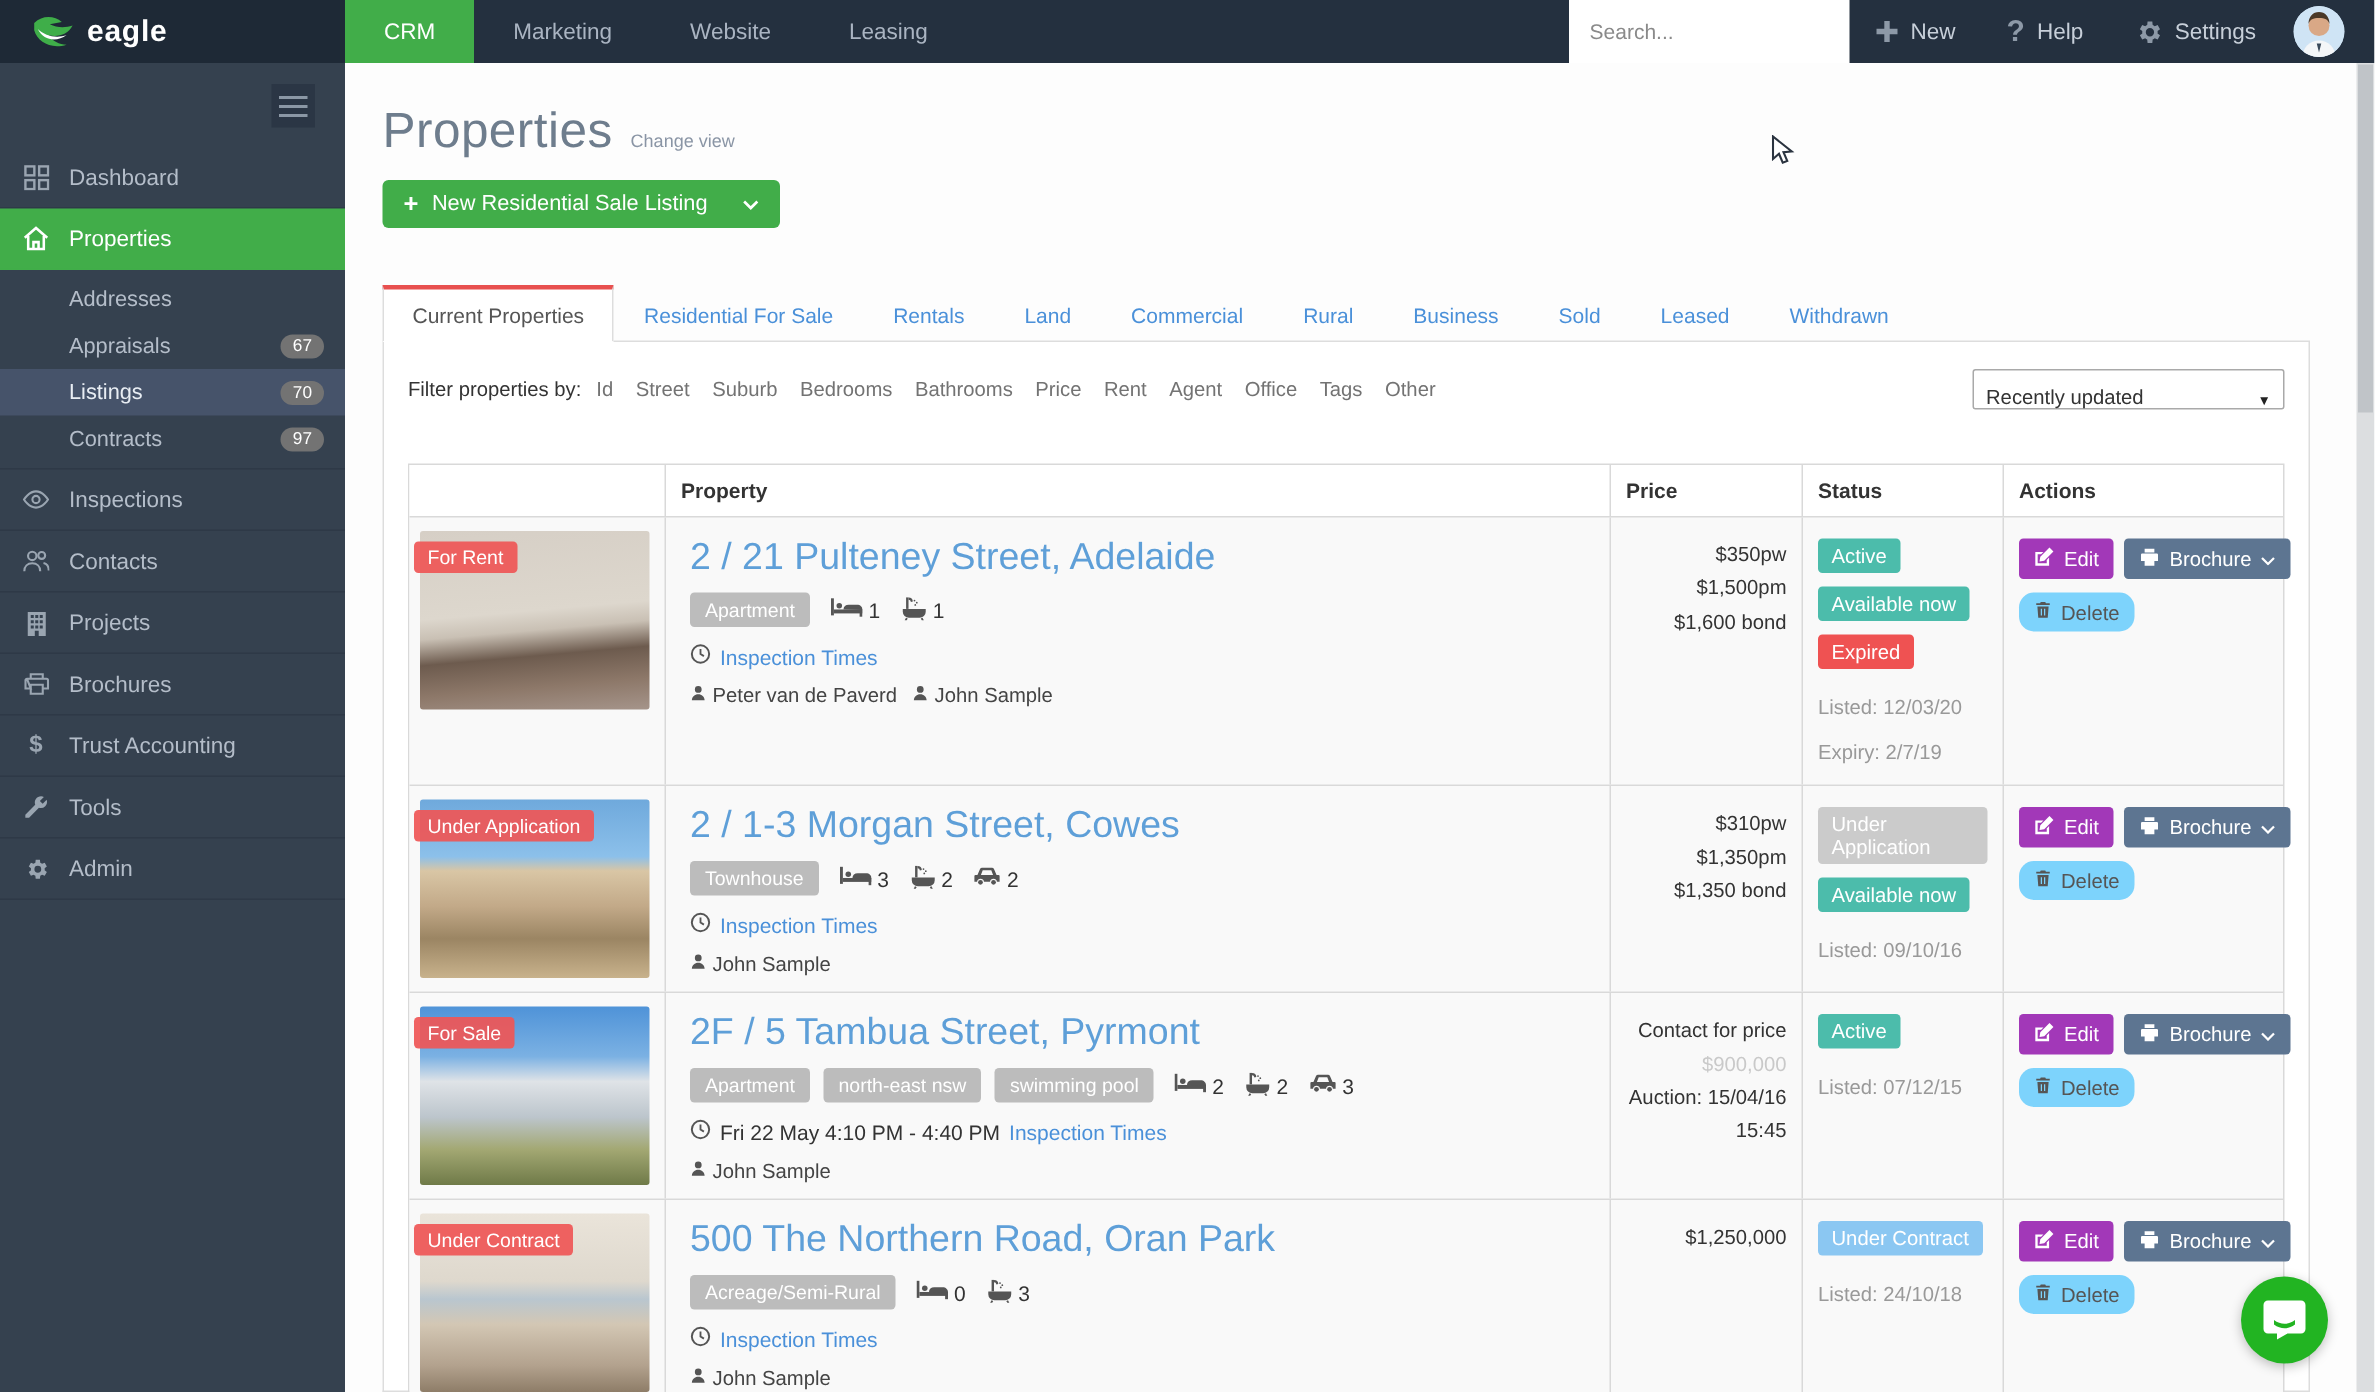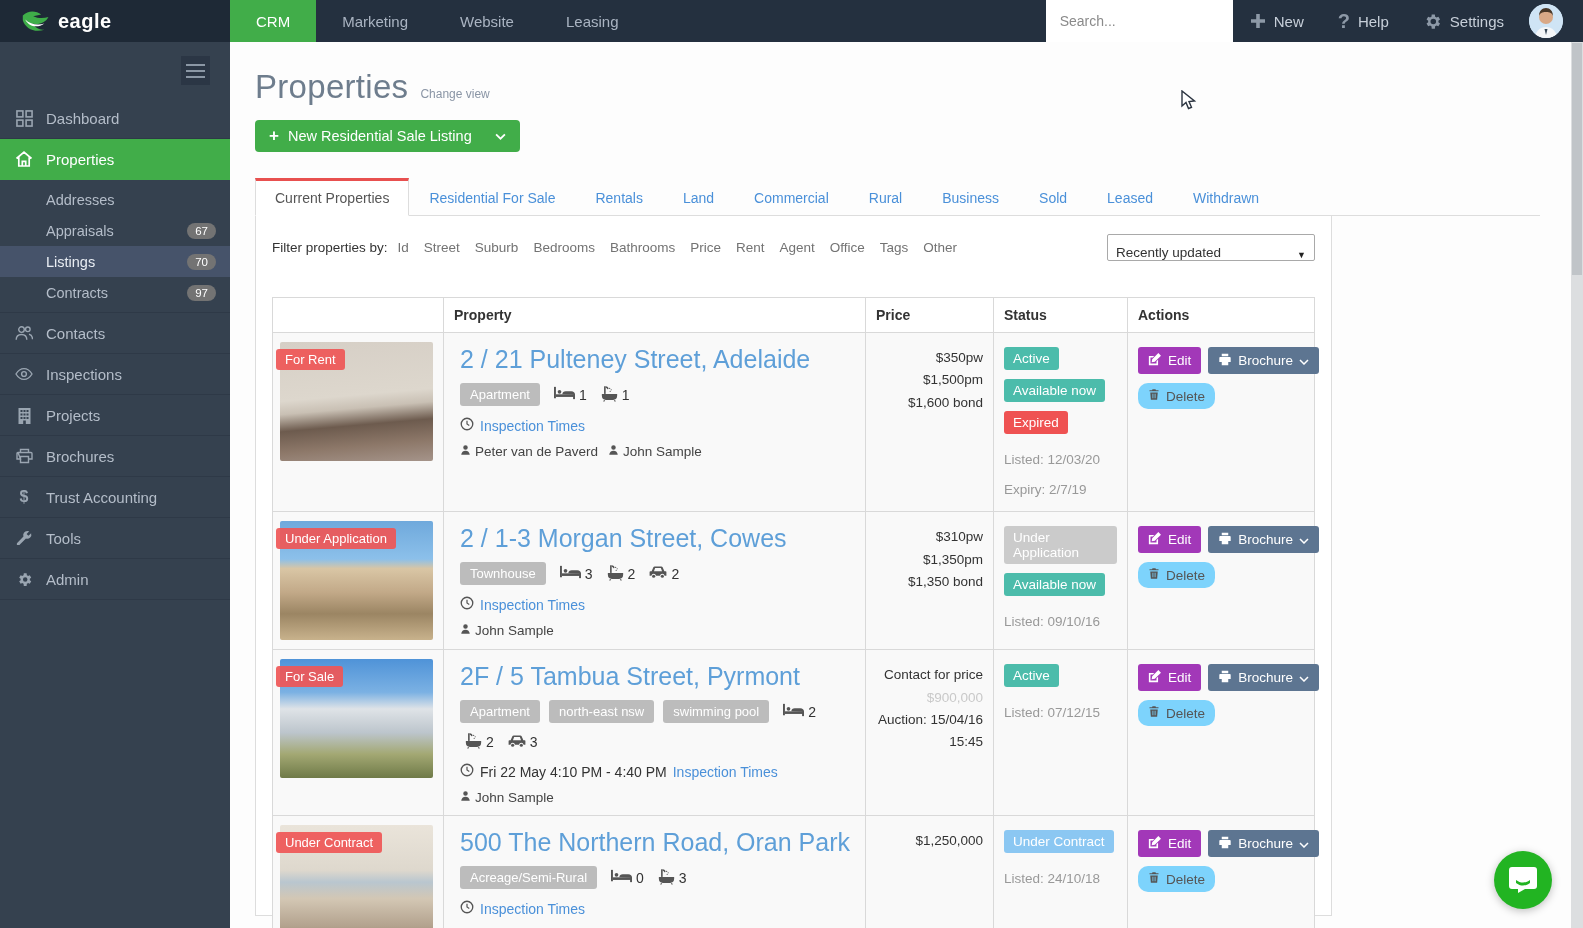--- a/index.html
+++ b/index.html
@@ -37,24 +37,24 @@
   .main { position:absolute; left:230px; top:42px; right:0; bottom:0; background:#fdfdfd; padding:26px 0 0 25px; }
   .page-head { display:flex; align-items:baseline; gap:12px; margin-bottom:14px; }
   .page-title { font-size:33px; font-weight:300; color:#6e7d8d; letter-spacing:.3px; }
   .change-view { font-size:12px; color:#8a95a5; cursor:pointer; }
   .new-btn { display:inline-flex; align-items:center; gap:9px; background:#41ad49; color:#fff; border:none; border-radius:4px; height:32px; padding:0 14px; font-size:14.5px; font-family:"Liberation Sans",sans-serif; cursor:pointer; margin-bottom:26px; }
   .new-btn .plus { font-weight:bold; font-size:17px; }
   .new-btn .caret { margin-left:14px; display:flex; }
 
   
   .tabs { display:flex; width:1285px; border-bottom:1px solid #ddd; }
-  .tab { padding:9px 19px; font-size:14px; color:#4a90d9; cursor:pointer; border:1px solid transparent; border-top:3px solid transparent; margin-bottom:-1px; }
+  .tab { padding:9px 19px; font-size:14px; color:#4a90d9; cursor:pointer; border:1px solid transparent; border-top:3px solid transparent; margin-bottom:-1px;margin-top:12px; }
   .tab.active { background:#fff; color:#555; border-color:#ddd; border-top:3px solid #e8504f; border-bottom:1px solid #fff; }
 
-  .panel { width:1077px; border:1px solid #ddd; border-top:none; background:#fff; height:700px; padding:18px 16px 0 16px; }
+  .panel { width:1285px; border:1px solid #ddd; border-top:none; background:#fff; height:700px; padding:18px 16px 0 16px; }
 
   .filter-row { display:flex; align-items:center; }
   .filter-label { font-size:13.5px; color:#333; margin-right:10px; }
   .filter-links { display:flex; gap:15px; }
   .filter-link { font-size:13.5px; color:#737373; cursor:pointer; }
   .sort-select { margin-left:auto; width:208px; height:27px; border:1px solid #a9a9a9; border-radius:2px; background:#fff; display:flex; align-items:flex-end; justify-content:space-between; padding:0 8px; font-size:13.5px; color:#333; cursor:pointer; }
   .sort-select .arrow { font-size:9px; color:#222; }
 
   
   .ptable { margin-top:36px; border:1px solid #d9d9d9; }
@@ -204,37 +204,37 @@
       <span>Listings</span>
       <span class="side-badge">70</span>
         </div>
         <div class="side-sub">
       <span>Contracts</span>
       <span class="side-badge">97</span>
         </div>
       </div>
       <div class="side-item">
       <span class="sicon">
+          <svg width="18" height="14" viewBox="0 0 18 14" fill="none" stroke="#9aa5b1" stroke-width="1.4">
+            <path d="M1 7s3.2-5.4 8-5.4S17 7 17 7s-3.2 5.4-8 5.4S1 7 1 7z"></path>
+            <circle cx="9" cy="7" r="2.4"></circle>
+          </svg>
+        </span>
+      <span>Inspections</span>
+      </div>
+      <div class="side-item">
+      <span class="sicon">
           <svg width="18" height="16" viewBox="0 0 18 16" fill="none" stroke="#9aa5b1" stroke-width="1.4">
             <circle cx="6.5" cy="4.6" r="2.8"></circle>
             <path d="M1.2 14.8c0-3.2 2.2-5.3 5.3-5.3s5.3 2.1 5.3 5.3"></path>
             <circle cx="12.8" cy="4.3" r="2.3"></circle>
             <path d="M14 9.3c2.2.5 3.5 2.3 3.5 5"></path>
           </svg>
         </span>
       <span>Contacts</span>
-      </div>
-      <div class="side-item">
-      <span class="sicon">
-          <svg width="18" height="14" viewBox="0 0 18 14" fill="none" stroke="#9aa5b1" stroke-width="1.4">
-            <path d="M1 7s3.2-5.4 8-5.4S17 7 17 7s-3.2 5.4-8 5.4S1 7 1 7z"></path>
-            <circle cx="9" cy="7" r="2.4"></circle>
-          </svg>
-        </span>
-      <span>Inspections</span>
       </div>
       <div class="side-item">
       <span class="sicon">
           <svg width="15" height="17" viewBox="0 0 14 17">
             <rect x="1" y="1" width="12" height="16" fill="#9aa5b1"></rect>
             <g fill="#35414f">
               <rect x="3" y="3" width="2" height="2"></rect>
               <rect x="6" y="3" width="2" height="2"></rect>
               <rect x="9" y="3" width="2" height="2"></rect>
               <rect x="3" y="6.5" width="2" height="2"></rect>

